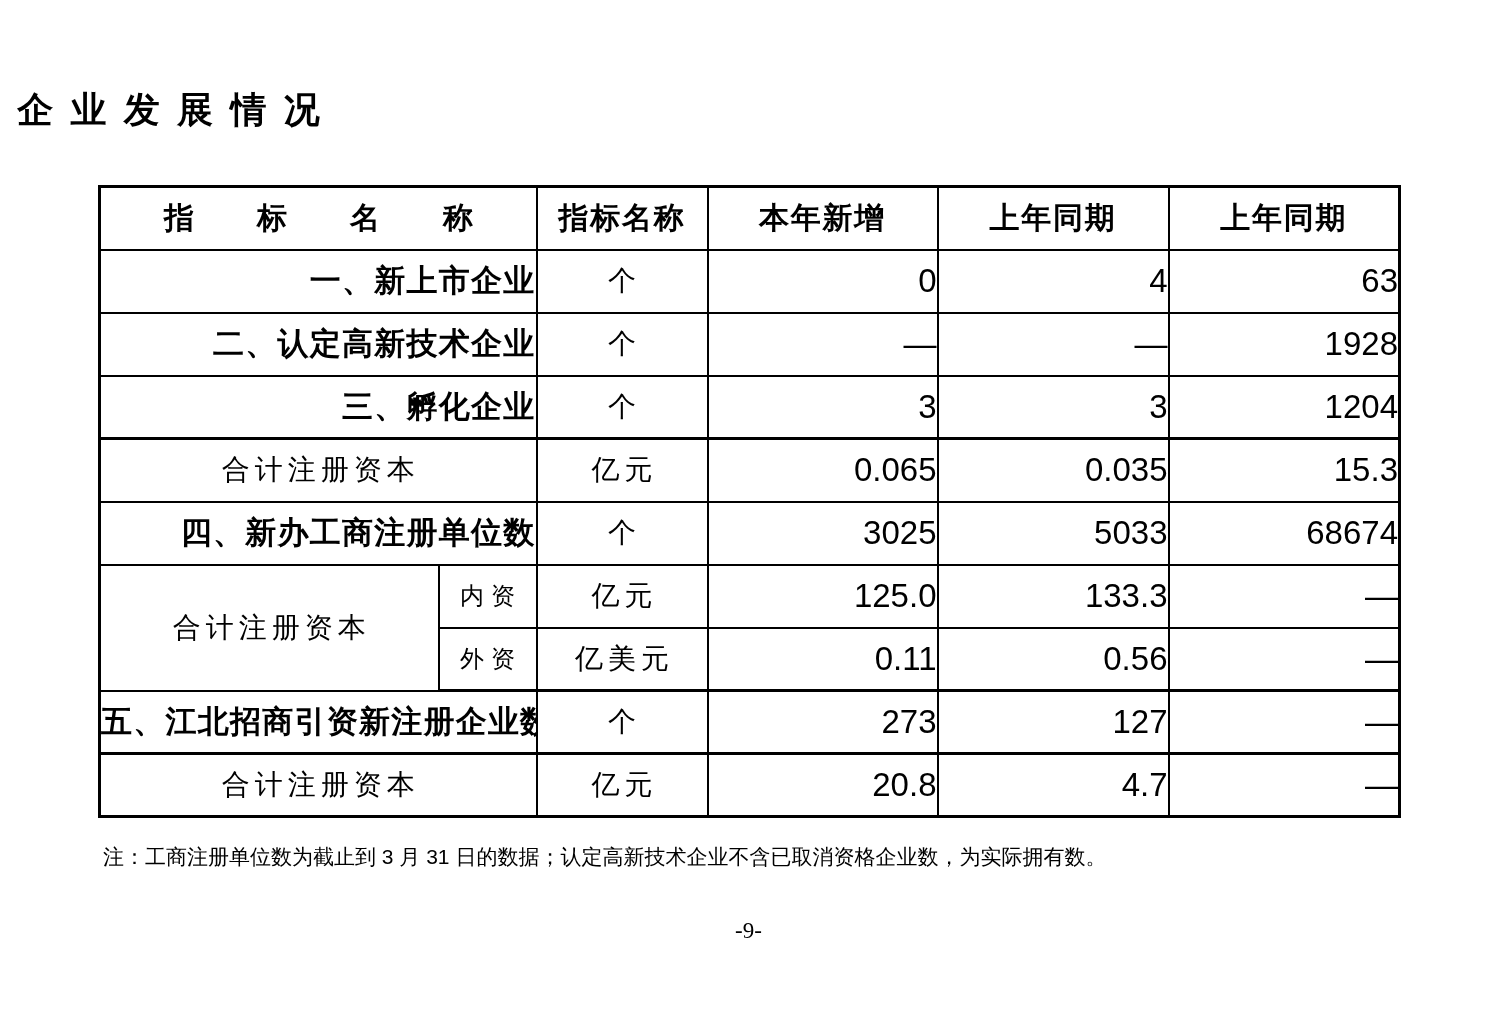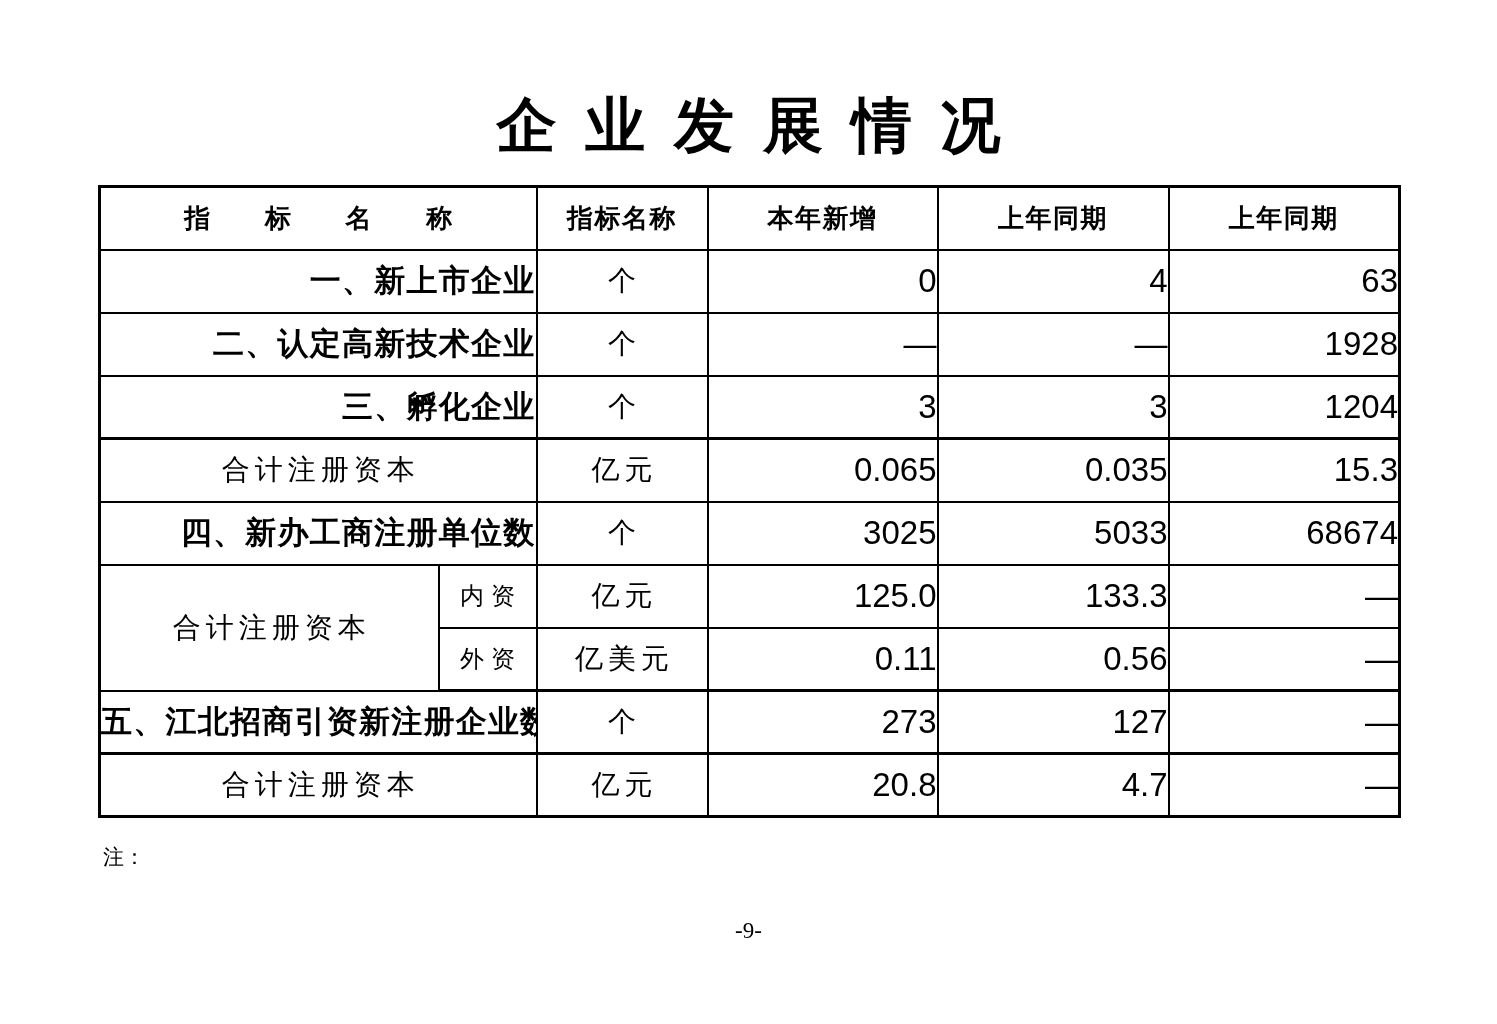--- a/index.html
+++ b/index.html
@@ -12,22 +12,22 @@
     color: #000000;
     font-family: "Liberation Sans", sans-serif;
     overflow: hidden;
   }
   .title {
     position: absolute;
     top: 86px;
     left: 0;
     width: 100%;
     margin: 0;
-    text-align: center;
-    font-size: 60px;
+    text-align: left;
+    font-size: 36px;
     font-weight: bold;
     letter-spacing: 0.48em;
     text-indent: 0.48em;
   }
   table.stats {
     position: absolute;
     left: 98px;
     top: 185px;
     width: 1300px;
     border-collapse: collapse;
@@ -38,21 +38,21 @@
     border: 2px solid #000;
     height: 63px;
     padding: 0;
     vertical-align: middle;
     overflow: hidden;
     white-space: nowrap;
   }
   tr.thick-b td { border-bottom-width: 3px; }
   td.hcell {
     font-weight: bold;
-    font-size: 26px;
+    font-size: 30px;
     text-align: center;
     letter-spacing: 0.06em;
   }
   td.spread {
     letter-spacing: 2.1em;
     text-indent: 2.1em;
   }
   td.lbl {
     font-weight: bold;
     font-size: 31px;
@@ -195,19 +195,19 @@
         <td class="num">20.8</td>
         <td class="num">4.7</td>
         <td class="num">—</td>
       </tr>
     </tbody>
   </table>
 
   <div class="note">
     <span class="note-prefix">注：</span>
     <span class="note-body">
-      <br>
+      <span>工商注册单位数为截止到 3 月 31 日的数据；认定高新技术企业不含已取消资格企业数，为实际拥有数。</span><br>
     </span>
   </div>
 
   <div class="pageno">-9-</div>
 
 </div>
 
 </body></html>

